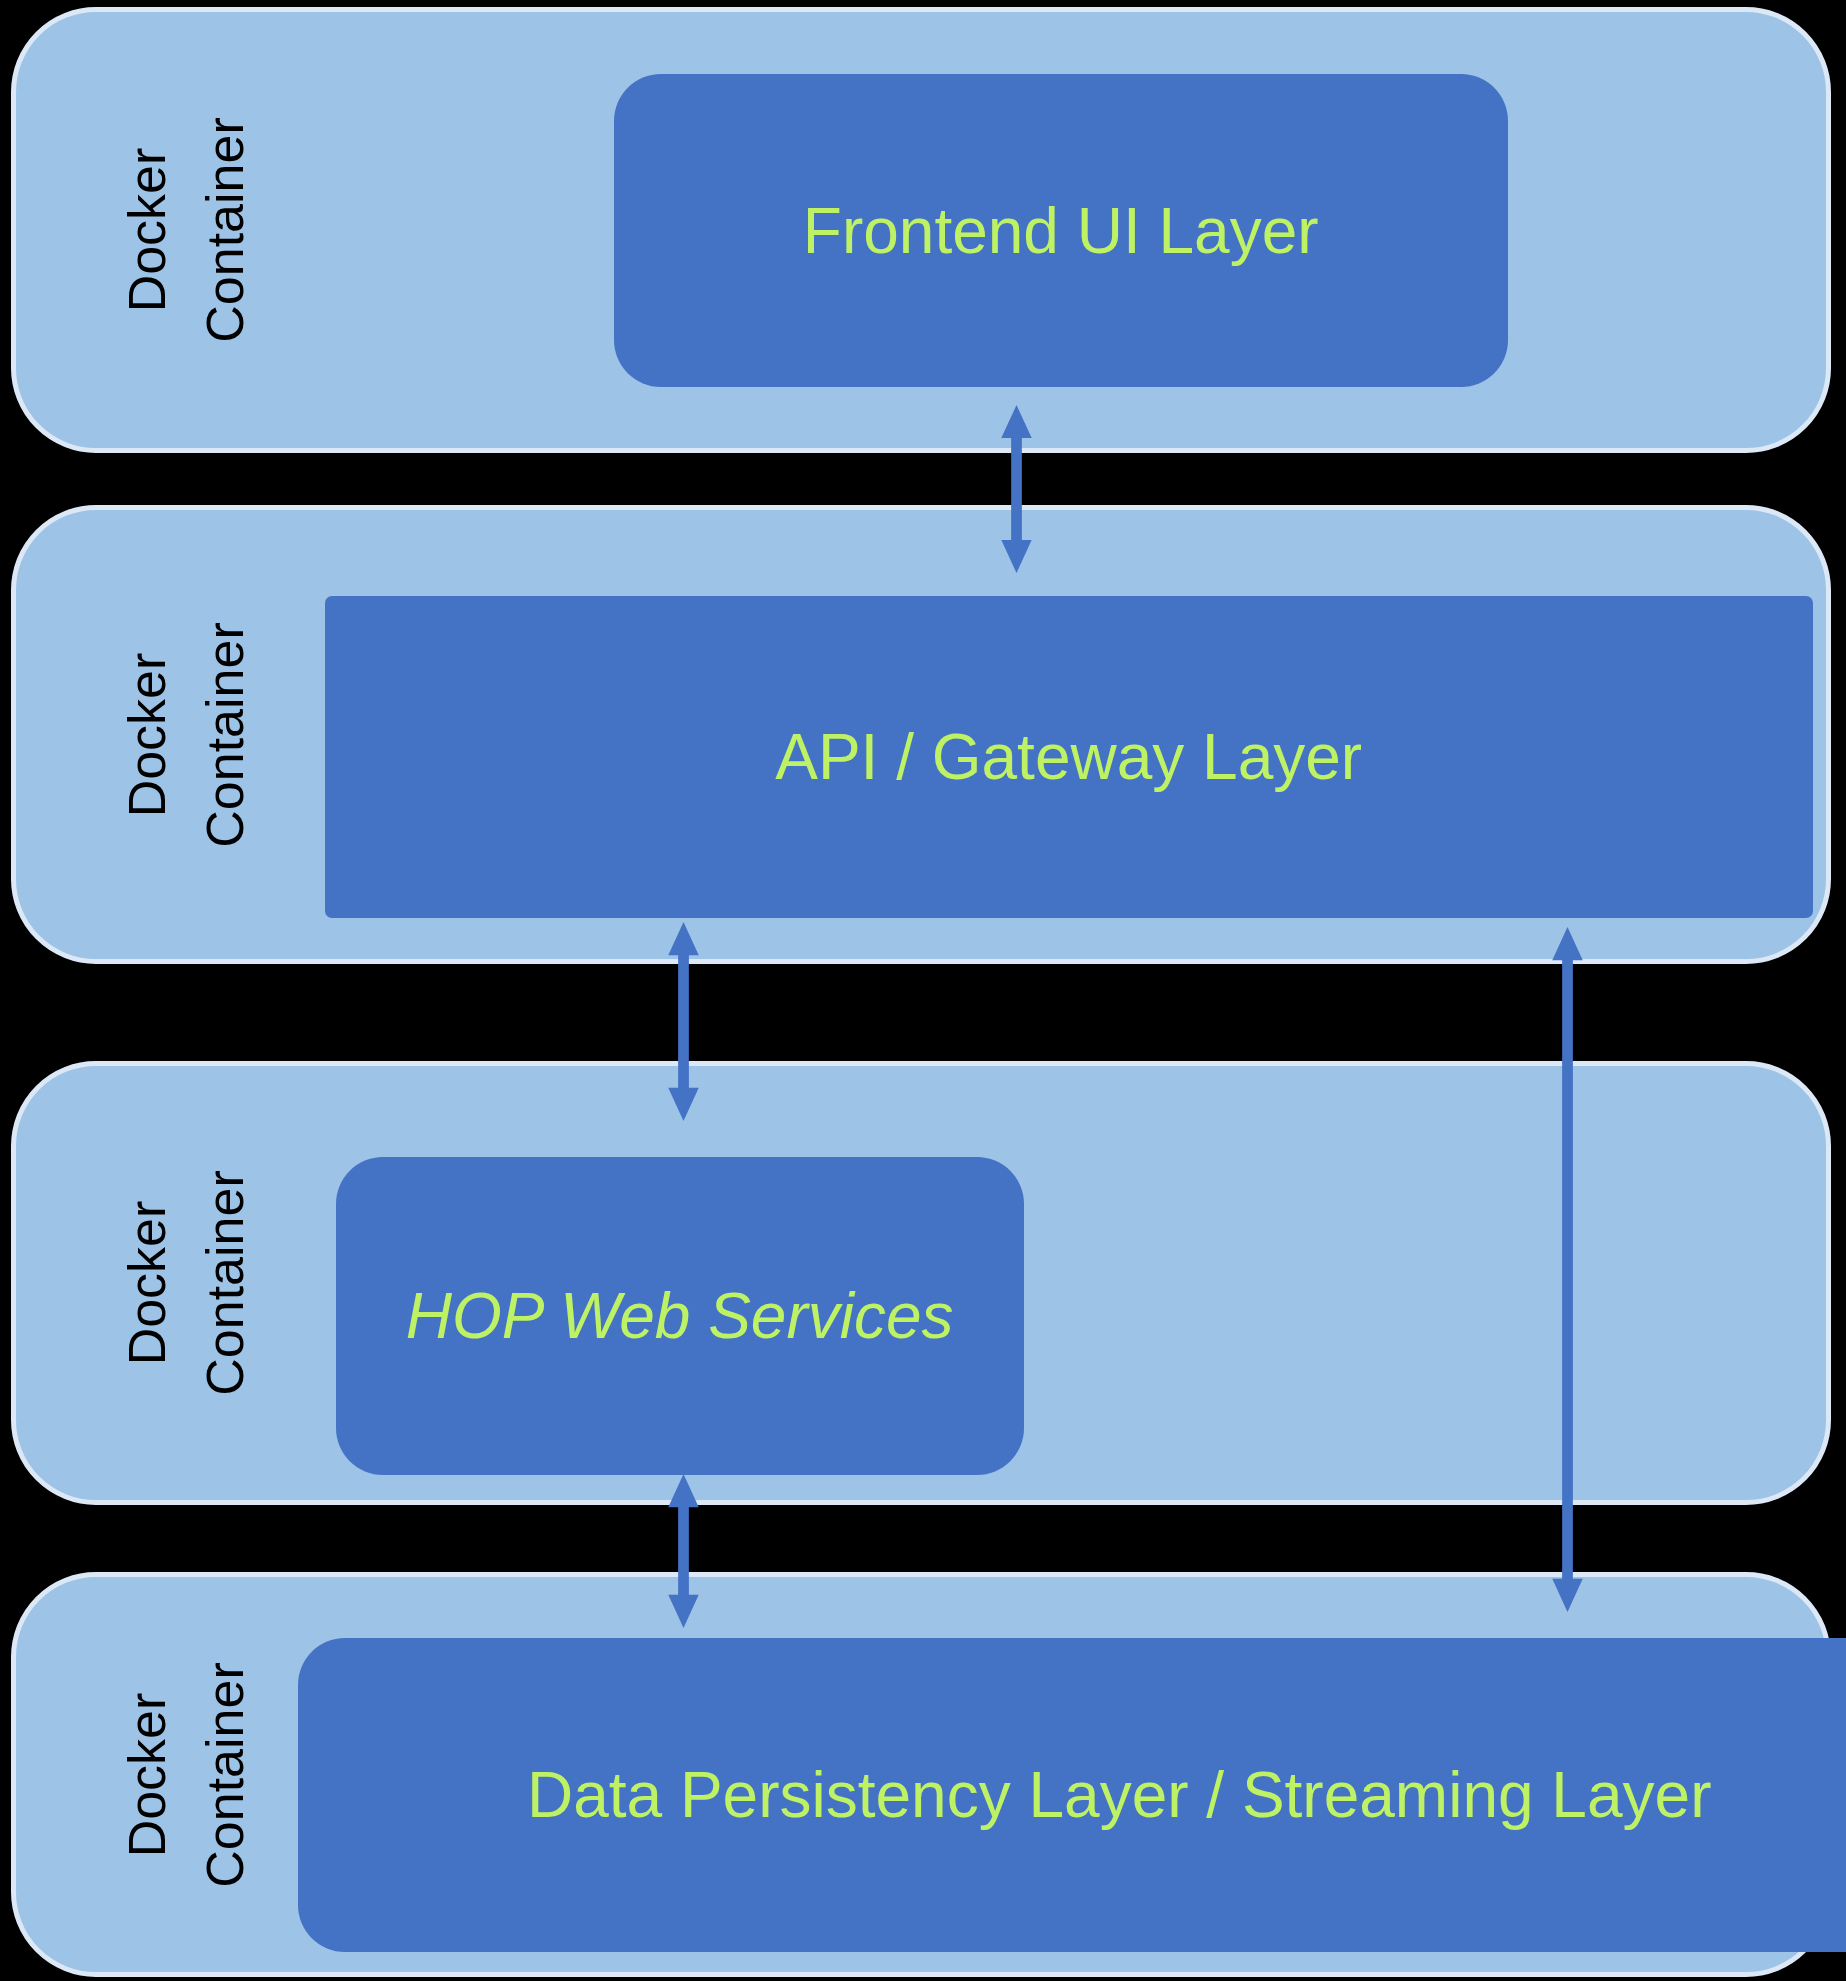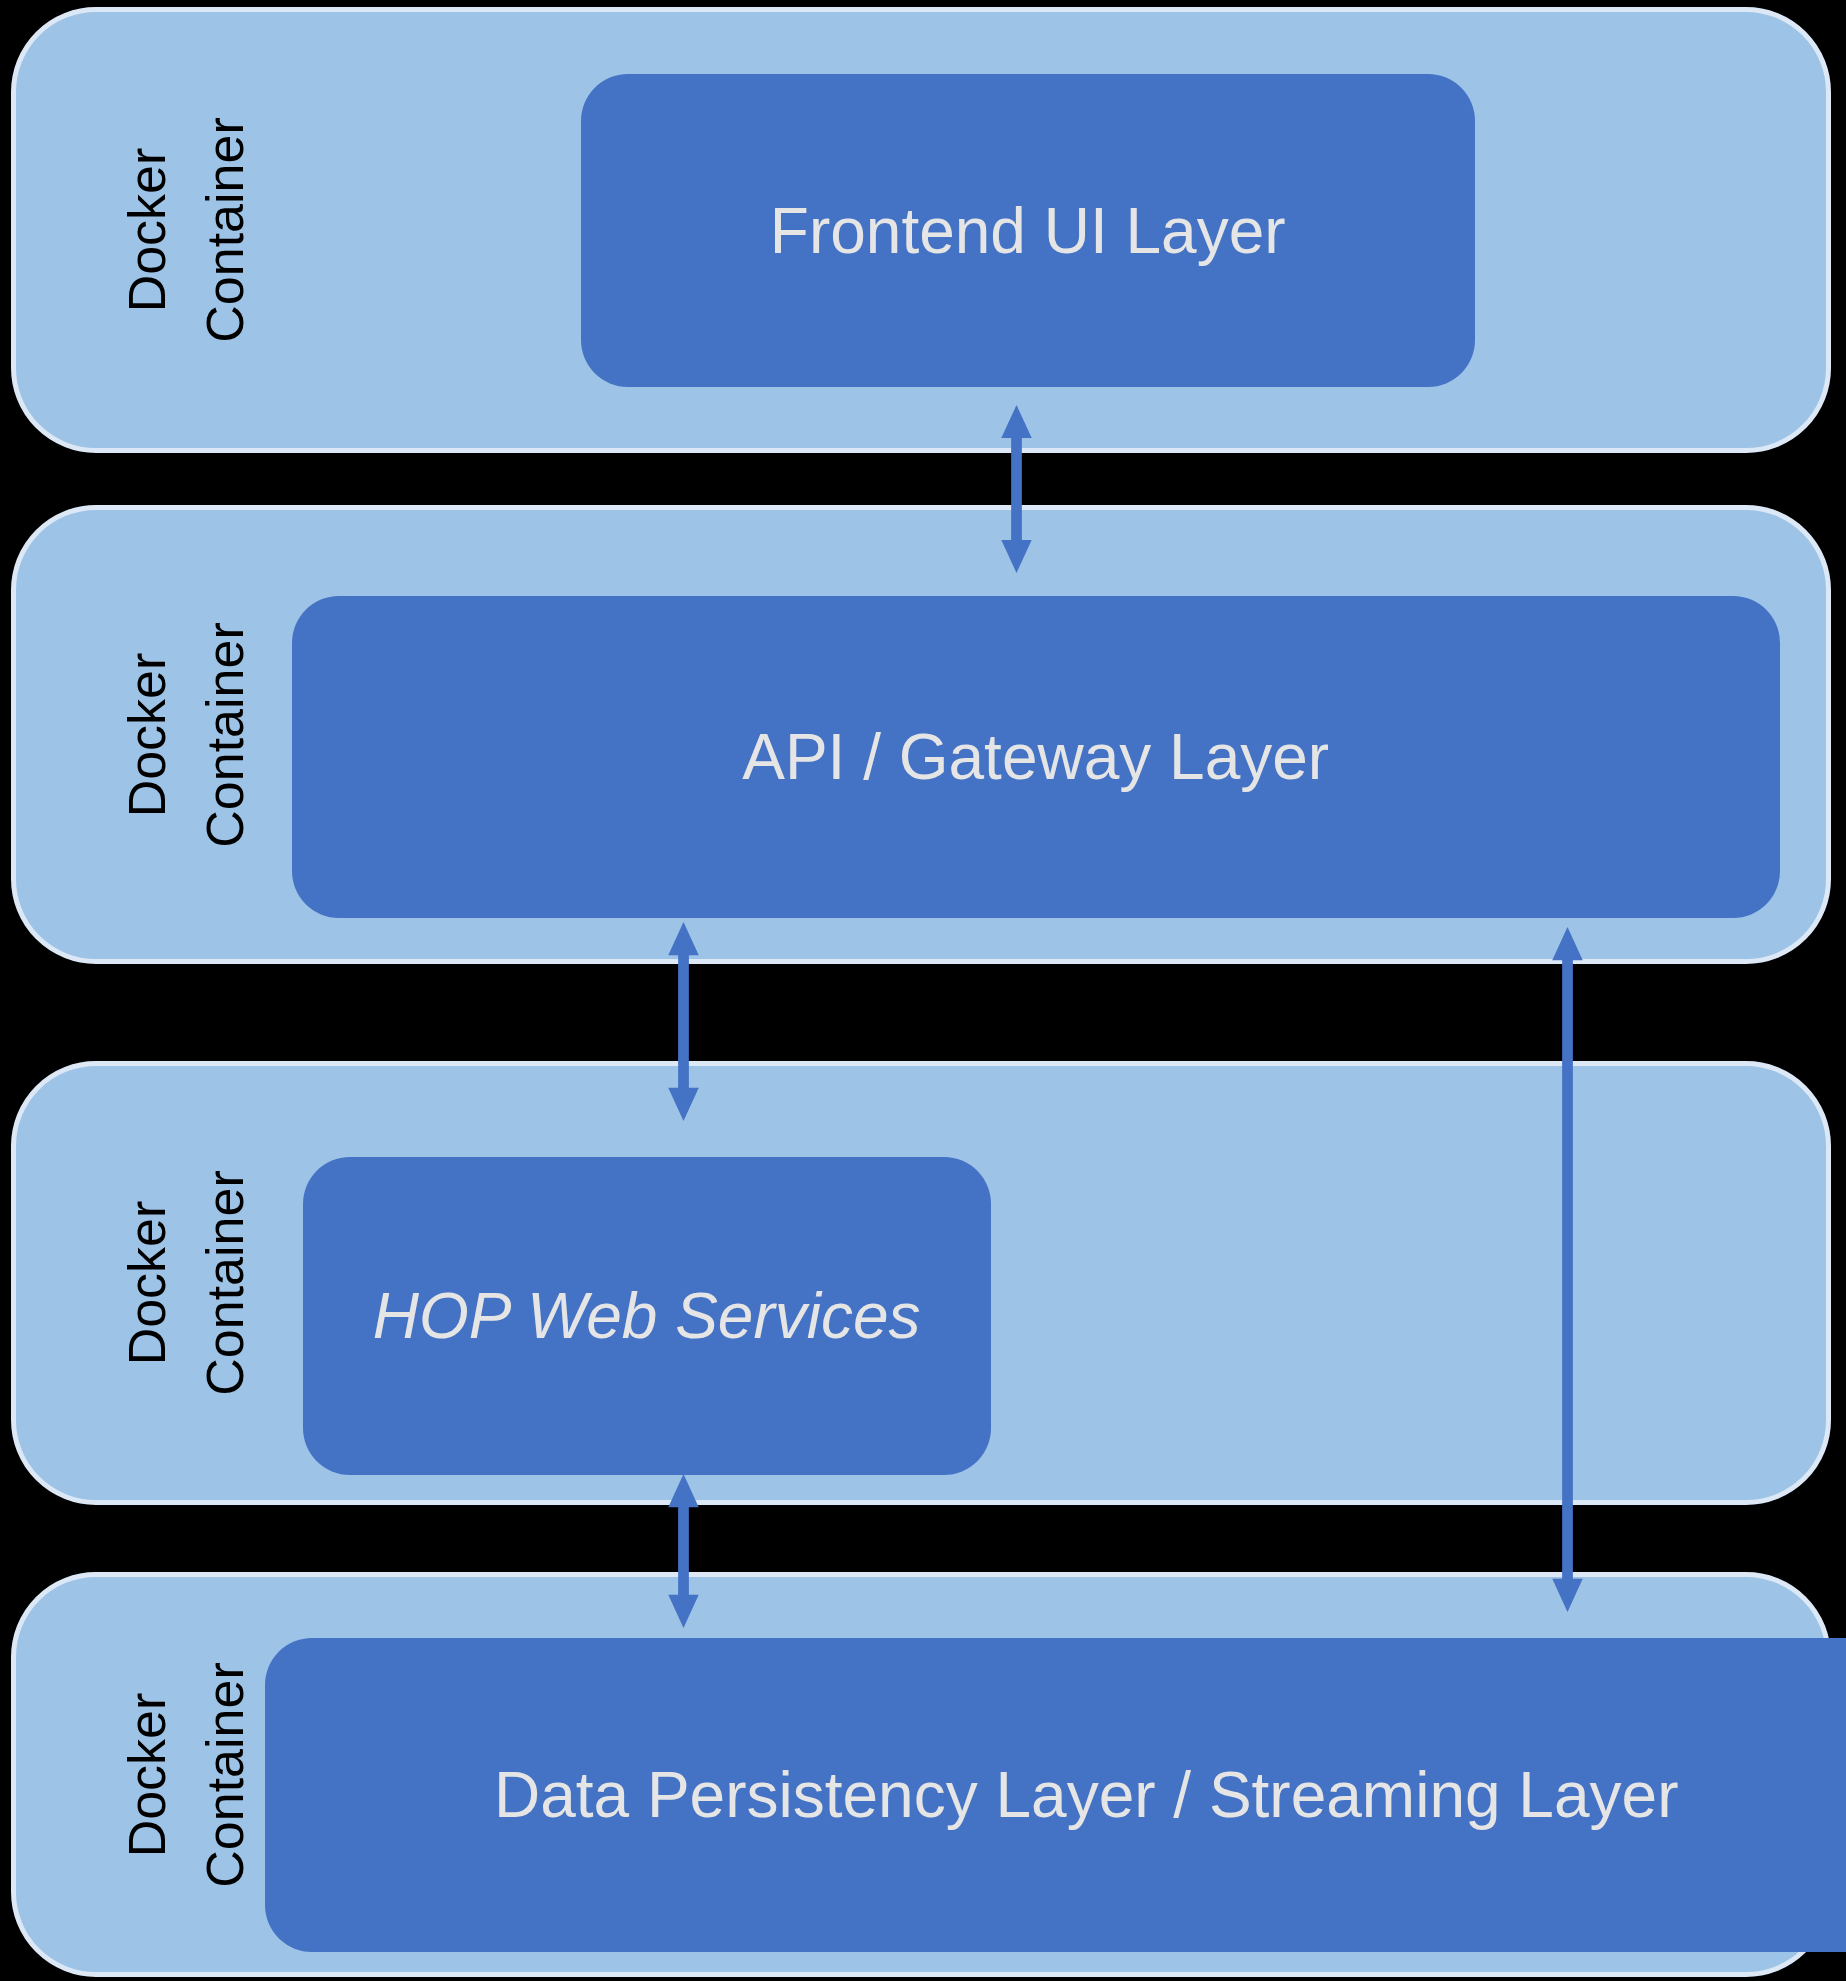--- a/index.html
+++ b/index.html
@@ -39,31 +39,32 @@
     font-size: 52px;
     line-height: 1.5;
     font-weight: 500;
     color: #000000;
     white-space: normal;
   }
   .box {
     position: absolute;
     background: #4472C4;
     border-radius: 47px;
-    color: #e5e5e5;
+    color: #bef264;
     font-size: 64px;
     display: flex;
     align-items: center;
     justify-content: center;
     text-align: center;
     box-sizing: border-box;
+    margin-left: 33px;
   }
   
   .b1 { left: 565px;  top: 62px;   width: 894px;  height: 313px; }  
-  .b2 { left: 276px;  top: 86px;   width: 1488px; height: 322px; }
+  .b2 { left: 276px;  top: 86px;   width: 1488px; height: 322px; border-radius: 7px; }
   .b3 { left: 287px;  top: 91px;  width: 688px;  height: 318px; font-style: italic; }
   .b4 { left: 249px;  top: 61px;   width: 1643px; height: 314px; }
 
   .arrow {
     position: absolute;
     z-index: 5;
   }
 </style>
 </head>
 <body>

